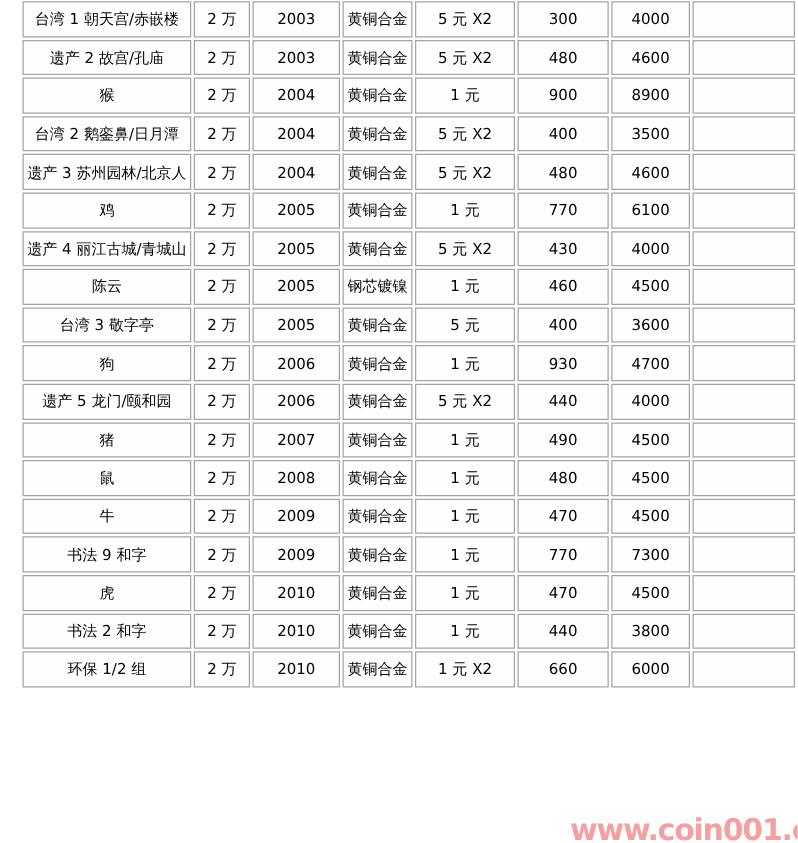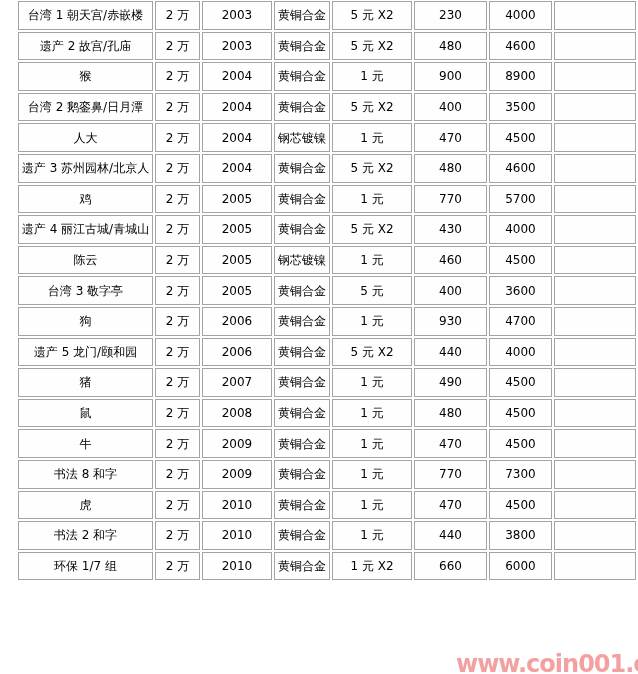--- a/index.html
+++ b/index.html
@@ -63,21 +63,21 @@
         <col style="width:63px">
         <col style="width:82px">
     </colgroup>
     <tbody>
       <tr>
         <td>台湾 1 朝天宫/赤嵌楼</td>
         <td>2 万</td>
         <td>2003</td>
         <td>黄铜合金</td>
         <td>5 元 X2</td>
-        <td>230</td>
+        <td>300</td>
         <td>4000</td>
         <td></td>
       </tr>
       <tr>
         <td>遗产 2 故宫/孔庙</td>
         <td>2 万</td>
         <td>2003</td>
         <td>黄铜合金</td>
         <td>5 元 X2</td>
         <td>480</td>
@@ -98,47 +98,37 @@
         <td>台湾 2 鹅銮鼻/日月潭</td>
         <td>2 万</td>
         <td>2004</td>
         <td>黄铜合金</td>
         <td>5 元 X2</td>
         <td>400</td>
         <td>3500</td>
         <td></td>
       </tr>
       <tr>
-        <td>人大</td>
-        <td>2 万</td>
-        <td>2004</td>
-        <td>钢芯镀镍</td>
-        <td>1 元</td>
-        <td>470</td>
-        <td>4500</td>
-        <td></td>
-      </tr>
-      <tr>
         <td>遗产 3 苏州园林/北京人</td>
         <td>2 万</td>
         <td>2004</td>
         <td>黄铜合金</td>
         <td>5 元 X2</td>
         <td>480</td>
         <td>4600</td>
         <td></td>
       </tr>
       <tr>
         <td>鸡</td>
         <td>2 万</td>
         <td>2005</td>
         <td>黄铜合金</td>
         <td>1 元</td>
         <td>770</td>
-        <td>5700</td>
+        <td>6100</td>
         <td></td>
       </tr>
       <tr>
         <td>遗产 4 丽江古城/青城山</td>
         <td>2 万</td>
         <td>2005</td>
         <td>黄铜合金</td>
         <td>5 元 X2</td>
         <td>430</td>
         <td>4000</td>
@@ -208,21 +198,21 @@
         <td>牛</td>
         <td>2 万</td>
         <td>2009</td>
         <td>黄铜合金</td>
         <td>1 元</td>
         <td>470</td>
         <td>4500</td>
         <td></td>
       </tr>
       <tr>
-        <td>书法 8 和字</td>
+        <td>书法 9 和字</td>
         <td>2 万</td>
         <td>2009</td>
         <td>黄铜合金</td>
         <td>1 元</td>
         <td>770</td>
         <td>7300</td>
         <td></td>
       </tr>
       <tr>
         <td>虎</td>
@@ -238,21 +228,21 @@
         <td>书法 2 和字</td>
         <td>2 万</td>
         <td>2010</td>
         <td>黄铜合金</td>
         <td>1 元</td>
         <td>440</td>
         <td>3800</td>
         <td></td>
       </tr>
       <tr>
-        <td>环保 1/7 组</td>
+        <td>环保 1/2 组</td>
         <td>2 万</td>
         <td>2010</td>
         <td>黄铜合金</td>
         <td>1 元 X2</td>
         <td>660</td>
         <td>6000</td>
         <td></td>
       </tr>
     </tbody>
   </table>

